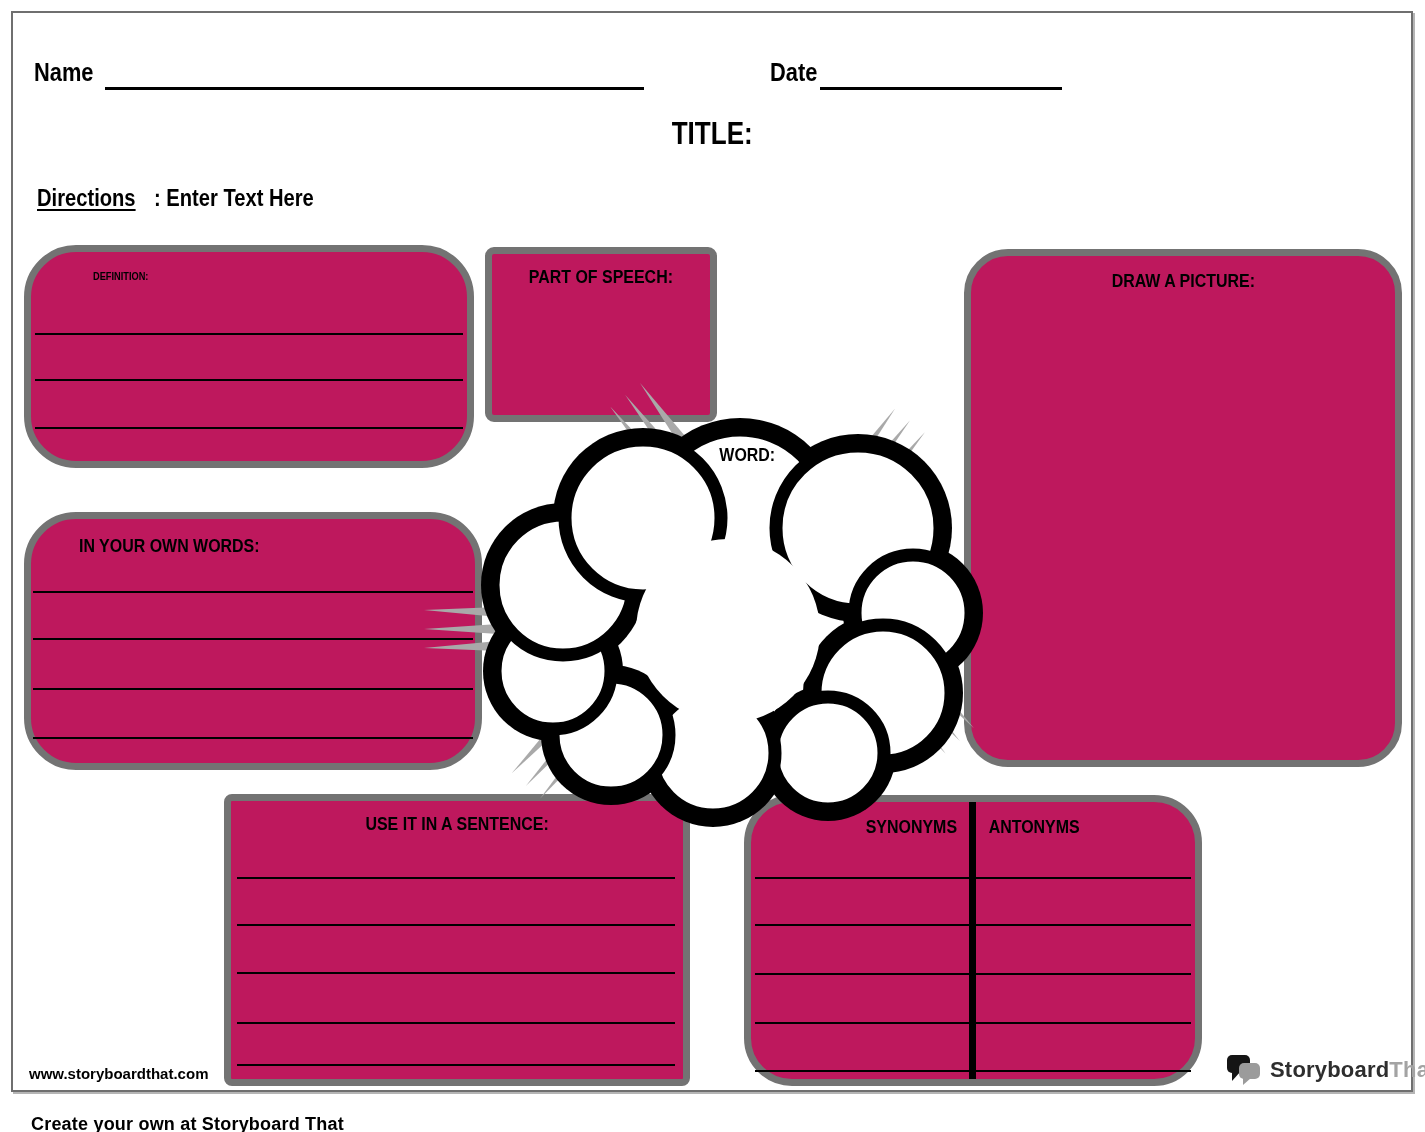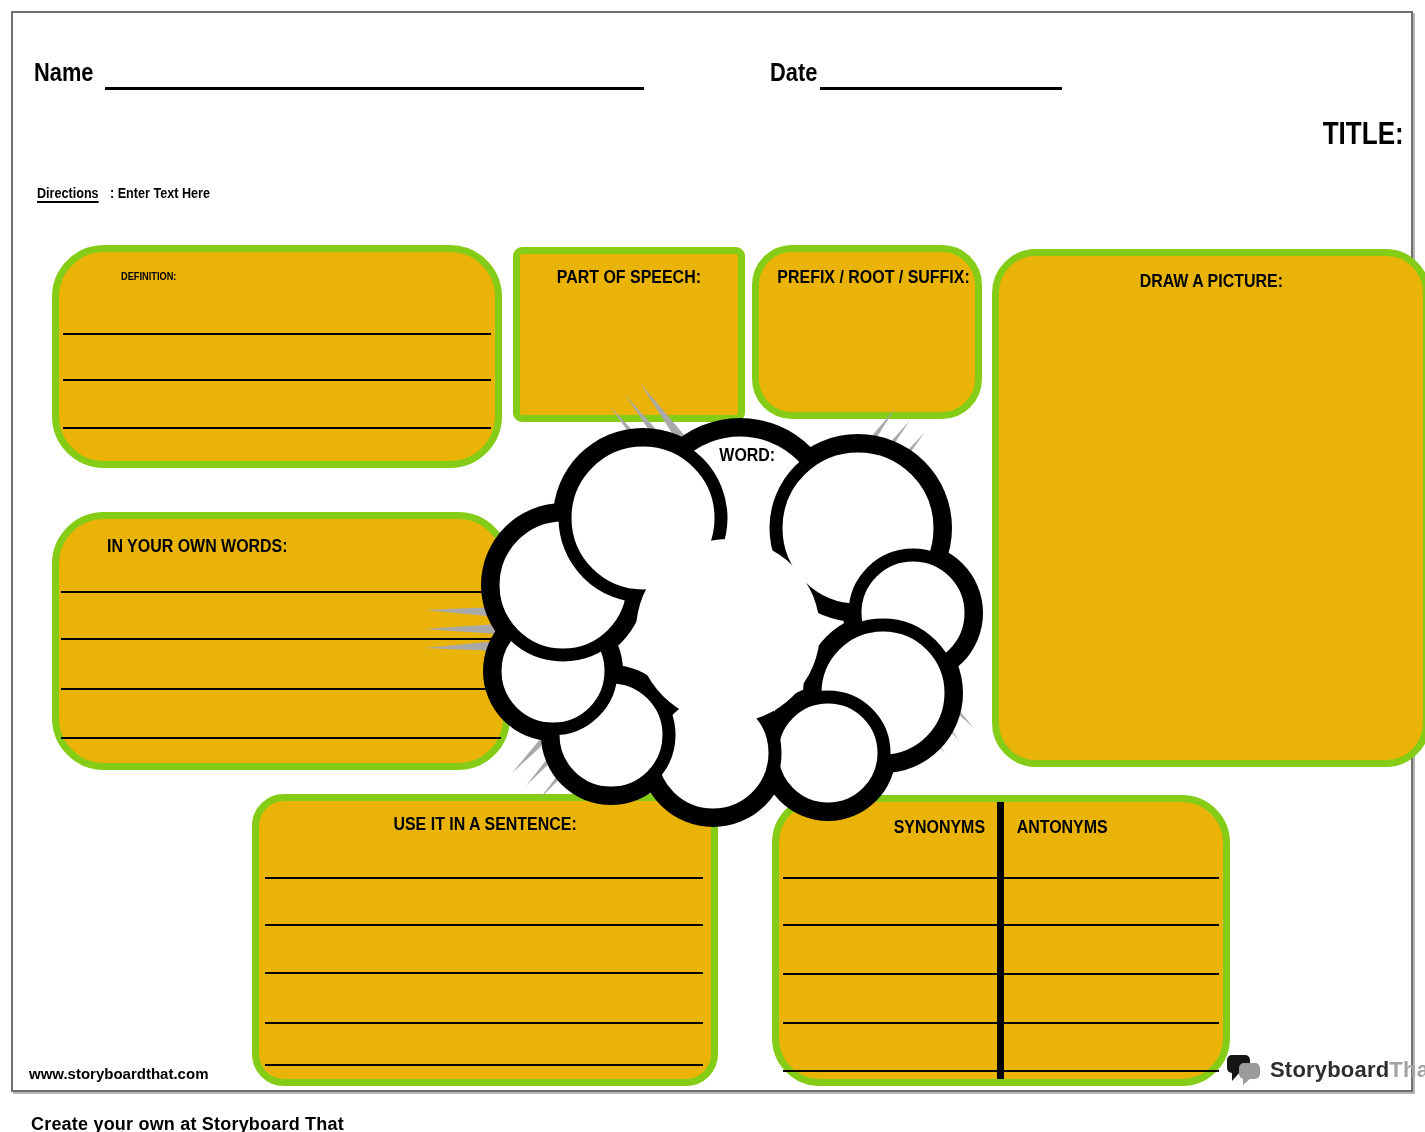--- a/index.html
+++ b/index.html
@@ -4,24 +4,24 @@
 <style>
   html,body{margin:0;padding:0;background:#fff;}
   body{width:1425px;height:1132px;position:relative;font-family:"Liberation Sans",sans-serif;color:#000;overflow:hidden;}
   .page{position:absolute;left:11px;top:11px;width:1402px;height:1081px;background:#fff;
         border:2px solid #6f6f6f;box-sizing:border-box;box-shadow:2px 2px 0 #b5b5b5;}
   .cond{display:inline-block;font-weight:bold;transform:scaleX(0.84);transform-origin:center center;white-space:nowrap;letter-spacing:0px;}
   .cond-l{transform-origin:left center;}
   .abs{position:absolute;}
   .field-label{font-size:26px;}
   .field-line{position:absolute;height:3px;background:#000;}
-  .title-row{position:absolute;left:0;right:0;top:103px;text-align:right;font-size:31px;}
-  .directions{position:absolute;left:24px;top:171px;font-size:15px;}
+  .title-row{position:absolute;left:0;right:0;top:103px;text-align:center;font-size:31px;}
+  .directions{position:absolute;left:24px;top:171px;font-size:24px;}
   .directions .u{text-decoration:underline;text-decoration-thickness:2px;text-underline-offset:3px;}
-  .box{position:absolute;border:7px solid #84cc16;border-radius:46px;background:#eab308;box-sizing:border-box;margin-left:28px;}
+  .box{position:absolute;border:7px solid #737373;border-radius:46px;background:#be185d;box-sizing:border-box;}
   .box-label-c{position:absolute;left:0;right:0;text-align:center;font-size:19px;}
   .box-label-l{position:absolute;font-size:19px;}
   .wline{position:absolute;height:2px;background:#000;}
   .vdivider{position:absolute;top:0;bottom:0;width:7px;background:#000;left:50%;margin-left:-4px;}
   .syn-row{position:absolute;left:0;right:0;display:flex;justify-content:center;gap:14px;font-size:19px;}
   .cloud-svg{position:absolute;left:0;top:0;width:1398px;height:1077px;pointer-events:none;}
   .word-label{position:absolute;left:634px;top:431px;width:200px;text-align:center;font-size:19px;}
   .site-url{position:absolute;left:16px;top:1052px;font-size:15px;font-weight:bold;}
   .logo{position:absolute;left:1212px;top:1040px;display:flex;align-items:center;gap:7px;}
   .logo-text{font-size:22px;font-weight:bold;letter-spacing:0.2px;}
@@ -50,37 +50,34 @@
     <div class="box-label-l" style="left:62px;top:18px;font-size:11px;"><span class="cond cond-l">DEFINITION:</span></div>
     <div class="wline" style="left:4px;right:4px;top:81px;"></div>
     <div class="wline" style="left:4px;right:4px;top:127px;"></div>
     <div class="wline" style="left:4px;right:4px;top:175px;"></div>
   </div>
 
   <div class="box" style="left:472px;top:234px;width:232px;height:175px;border-radius:9px;">
     <div class="box-label-c" style="top:12px;"><span class="cond">PART OF SPEECH:</span></div>
   </div>
 
-  <div class="box" style="left:711px;top:232px;width:230px;height:174px;border-radius:40px;">
-    <div class="box-label-c" style="top:14px;"><span class="cond">PREFIX / ROOT / SUFFIX:</span></div>
-  </div>
 
   <div class="box" style="left:11px;top:499px;width:458px;height:258px;border-radius:52px;">
     <div class="box-label-l" style="left:48px;top:16px;"><span class="cond cond-l">IN YOUR OWN WORDS:</span></div>
     <div class="wline" style="left:2px;right:2px;top:72px;"></div>
     <div class="wline" style="left:2px;right:2px;top:119px;"></div>
     <div class="wline" style="left:2px;right:2px;top:169px;"></div>
     <div class="wline" style="left:2px;right:2px;top:218px;"></div>
   </div>
 
   <div class="box" style="left:951px;top:236px;width:438px;height:518px;border-radius:44px;">
     <div class="box-label-c" style="top:14px;"><span class="cond">DRAW A PICTURE:</span></div>
   </div>
 
-  <div class="box" style="left:211px;top:781px;width:466px;height:292px;border-radius:32px;">
+  <div class="box" style="left:211px;top:781px;width:466px;height:292px;border-radius:8px;">
     <div class="box-label-c" style="top:12px;"><span class="cond">USE IT IN A SENTENCE:</span></div>
     <div class="wline" style="left:6px;right:8px;top:76px;"></div>
     <div class="wline" style="left:6px;right:8px;top:123px;"></div>
     <div class="wline" style="left:6px;right:8px;top:171px;"></div>
     <div class="wline" style="left:6px;right:8px;top:221px;"></div>
     <div class="wline" style="left:6px;right:8px;top:263px;"></div>
   </div>
 
   <div class="box" style="left:731px;top:782px;width:458px;height:291px;border-radius:48px;">
     <div class="syn-row" style="top:14px;">

